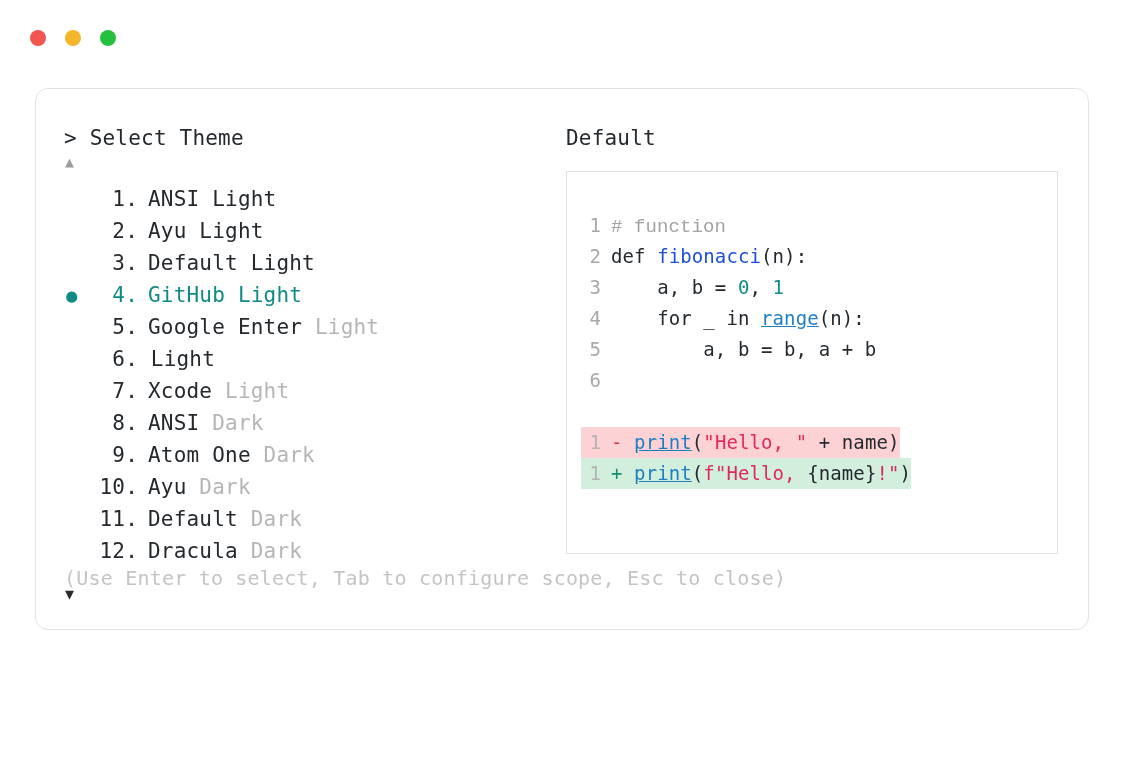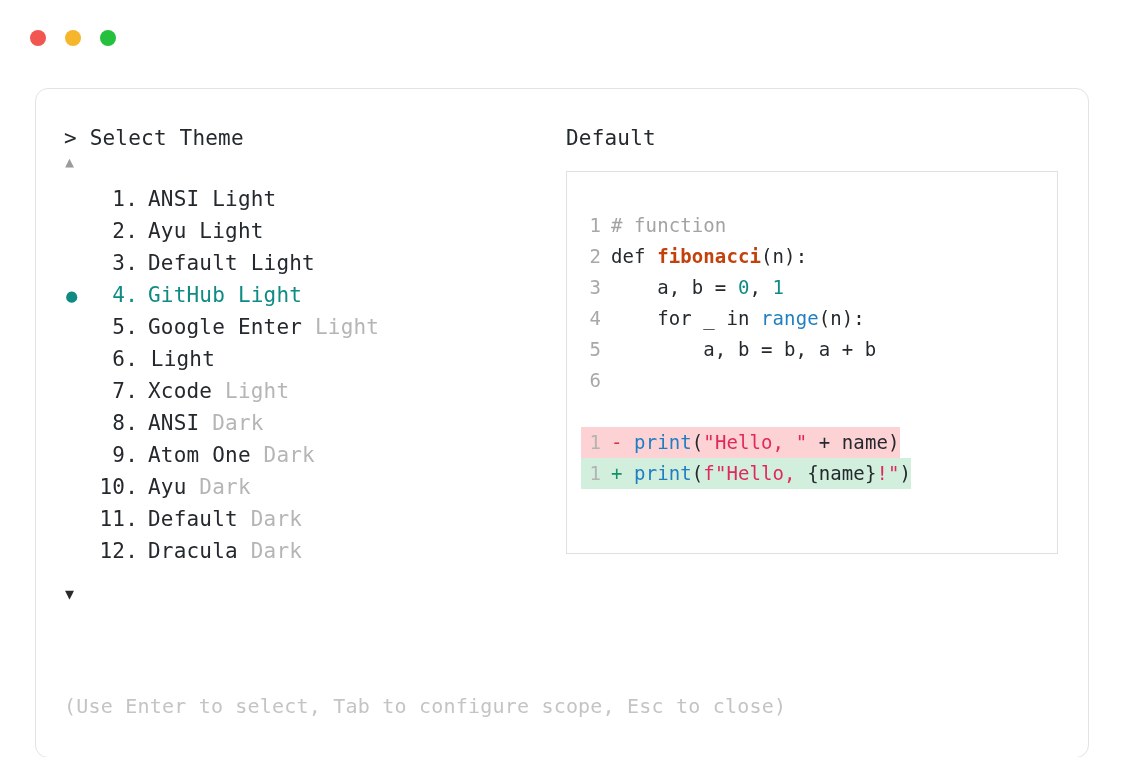--- a/index.html
+++ b/index.html
@@ -31,21 +31,21 @@
     border-radius: 50%;
     display: block;
   }
 
   
   .card {
     position: absolute;
     left: 35px;
     top: 88px;
     width: 1054px;
-    height: 670px;
+    height: 542px;
     box-sizing: border-box;
     border: 1.5px solid #e3e3e3;
     border-radius: 13px;
     background: #ffffff;
   }
 
   .card-inner {
     position: absolute;
     left: 0; top: 0; right: 0; bottom: 0;
     padding: 36px 30px 0 28px;
@@ -155,25 +155,25 @@
   .code-line .ln {
     color: #a8a8a8;
     width: 20px;
     flex: 0 0 20px;
     text-align: right;
     padding-right: 10px;
   }
   .code-line .code { color: #24292e; }
   .code-gap { height: 31px; }
 
-  .tok-comment { color: #a3a3a3; }
+  .tok-comment { color: #a3a3a3; font-family: Liberation Mono, monospace; }
   .tok-kw      { color: #24292e; }
-  .tok-fn      { color: #c2410c; font-weight: bold; }
+  .tok-fn      { color: #1d4ed8; }
   .tok-num     { color: #0f8b84; }
-  .tok-builtin { color: #1f7fc2; }
+  .tok-builtin { color: #1f7fc2; text-decoration: underline; }
   .tok-str     { color: #e0295b; }
   .tok-punc    { color: #24292e; }
 
   .diff-line { display: flex; white-space: pre; font-size: 19px; line-height: 31px; height: 31px; letter-spacing: 0.1px; }
   .diff-line .ln { color: #b3b3b3; width: 20px; flex: 0 0 20px; text-align: right; padding-right: 10px; }
   .diff-body { display: inline-block; }
   .diff-del .diff-body { background: #fdd2d4; }
   .diff-add .diff-body { background: #d2eedd; }
   .diff-del .ln { background: #fdd2d4; }
   .diff-add .ln { background: #d2eedd; }

